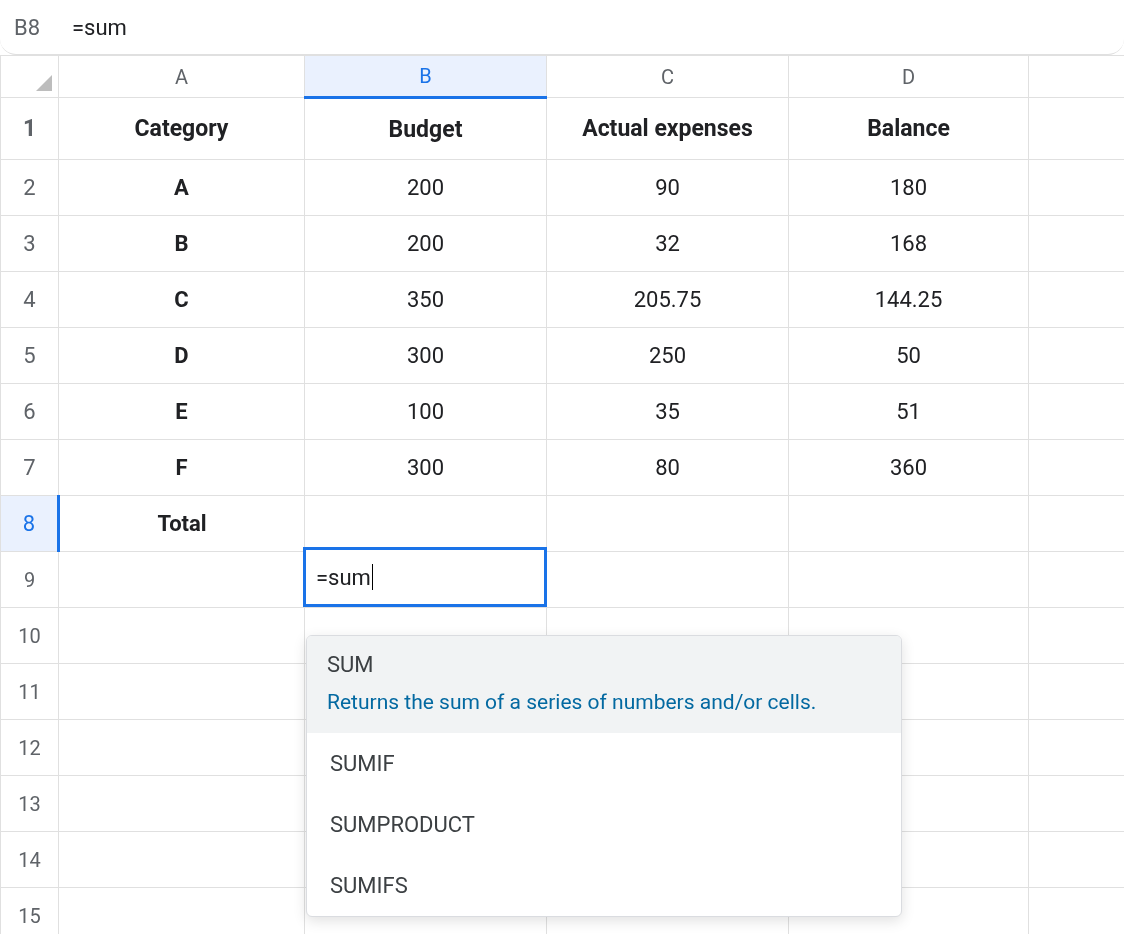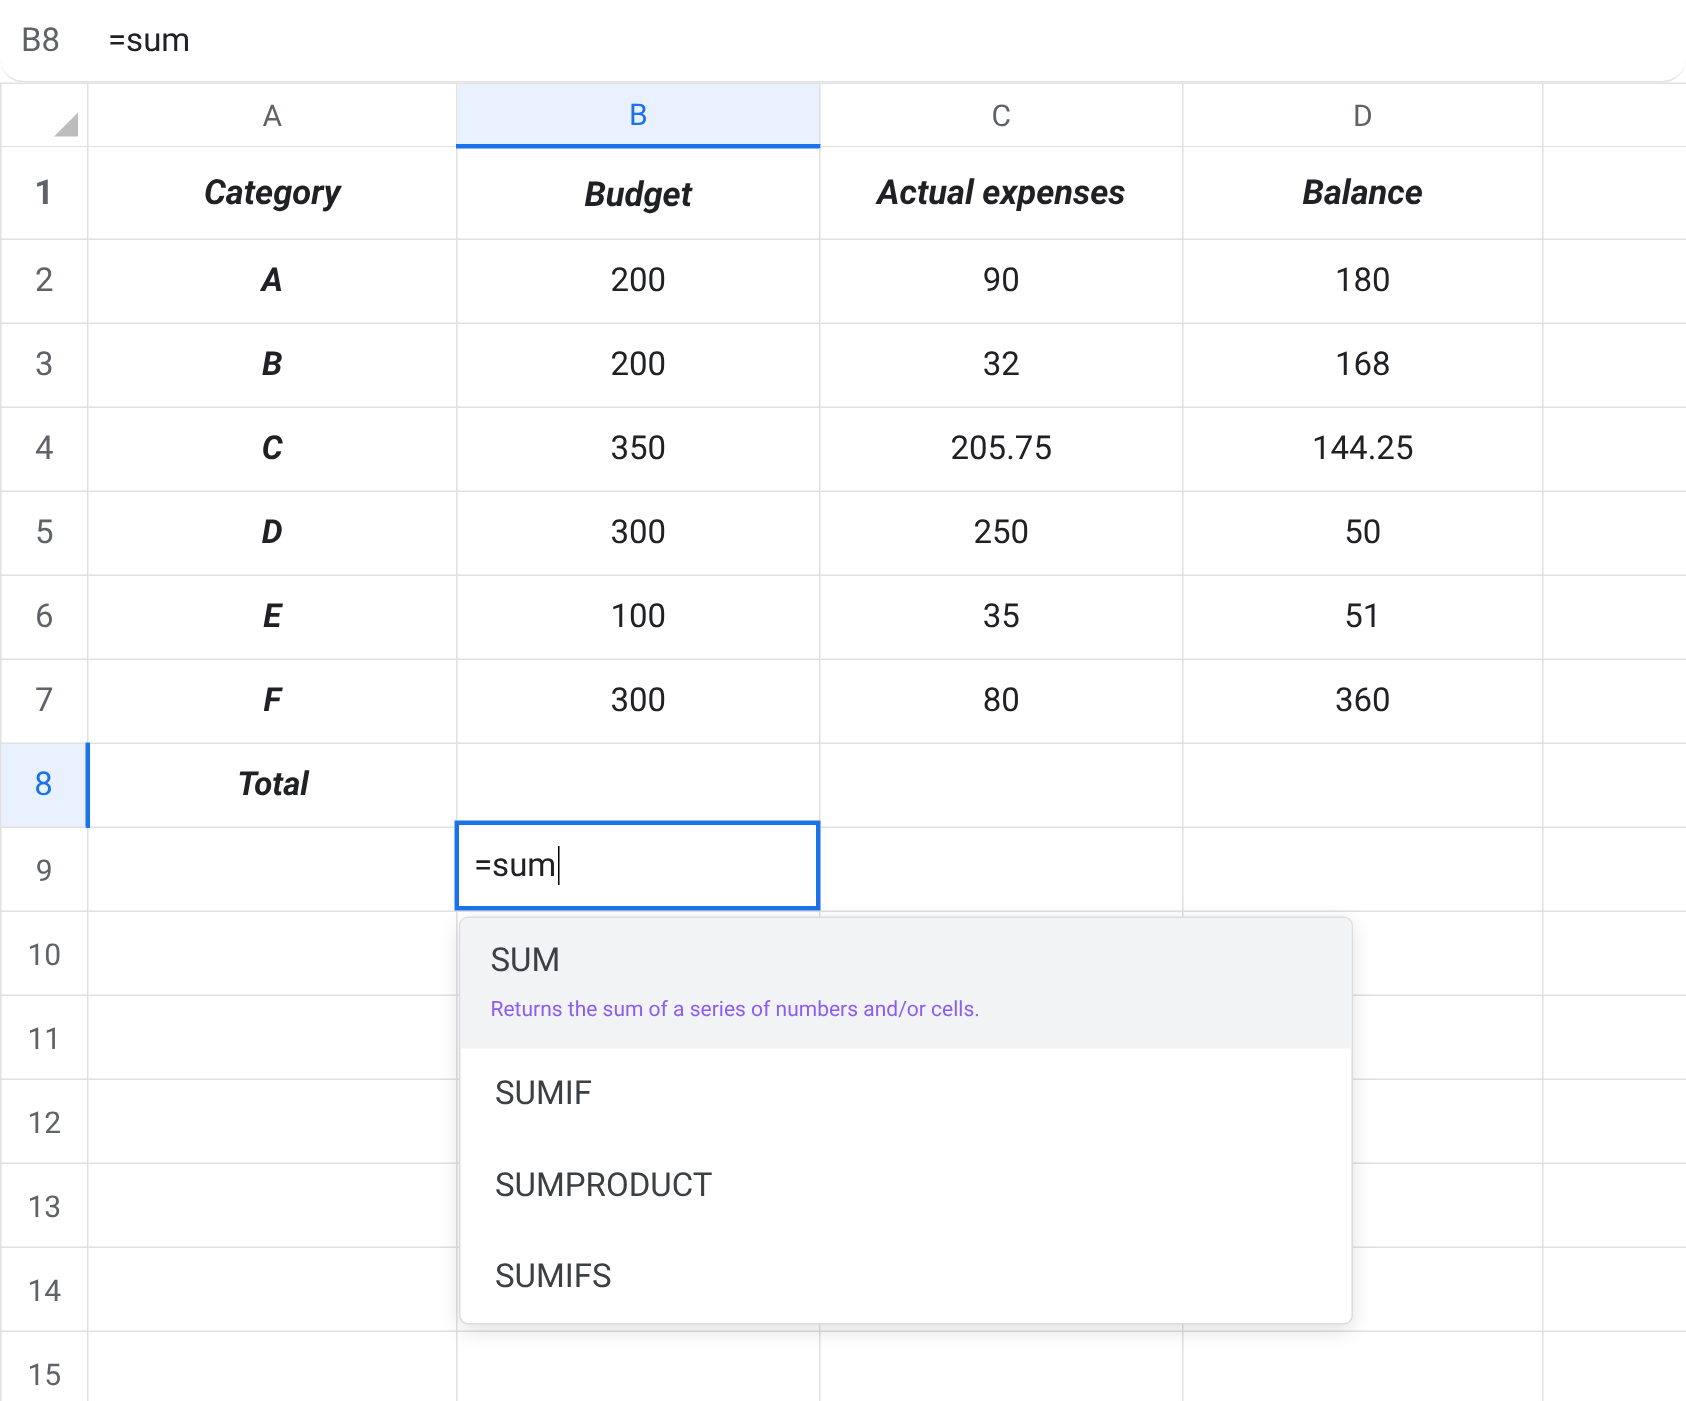--- a/index.html
+++ b/index.html
@@ -88,21 +88,21 @@
       background: #eaf1fe;
       border-right: 3px solid #1a73e8;
       color: #1a73e8;
     }
 
     
     tr.data-header td { height: 62px; font-size: 23px; font-weight: 700; }
     tr.data td { height: 56px; font-size: 22px; }
     tr.empty td { height: 56px; }
 
-    .bold { font-weight: 700; font-style: italic; }
+    .bold { font-weight: 700; }
 
     
     .active-cell-wrap {
       position: absolute;
       border: 3px solid #1a73e8;
       background: #fff;
       z-index: 5;
       padding-left: 10px;
       display: flex;
       align-items: center;
@@ -136,22 +136,22 @@
     }
     .dropdown-item.highlight {
       background: #f1f3f4;
     }
     .dropdown-item .title {
       font-size: 22px;
       color: #3c4043;
       margin-bottom: 10px;
     }
     .dropdown-item .desc {
-      font-size: 14px;
-      color: #8b5cf6;
+      font-size: 21px;
+      color: #0369a1;
       line-height: 1.45;
     }
     .dropdown-item.simple {
       padding: 18px 23px;
     }
 
     
     col.c-rowhead { width: 58px; }
     col.c-a { width: 246px; }
     col.c-b { width: 242px; }
@@ -314,21 +314,21 @@
           <td></td>
     </tr>
   </tbody>
     </table>
 
   <div class="active-cell-wrap" style="left:303px; top:492px; width:244px; height:60px;">
     <span>=sum</span>
       <span class="caret"></span>
   </div>
 
-  <div class="dropdown" style="left:306px; top:556px; width:596px;">
+  <div class="dropdown" style="left:306px; top:580px; width:596px;">
     <div class="dropdown-item highlight">
       <div class="title">SUM</div>
       <div class="desc">Returns the sum of a series of numbers and/or cells.</div>
     </div>
     <div class="dropdown-item simple">SUMIF</div>
     <div class="dropdown-item simple">SUMPRODUCT</div>
     <div class="dropdown-item simple">SUMIFS</div>
   </div>
 </div>
 

